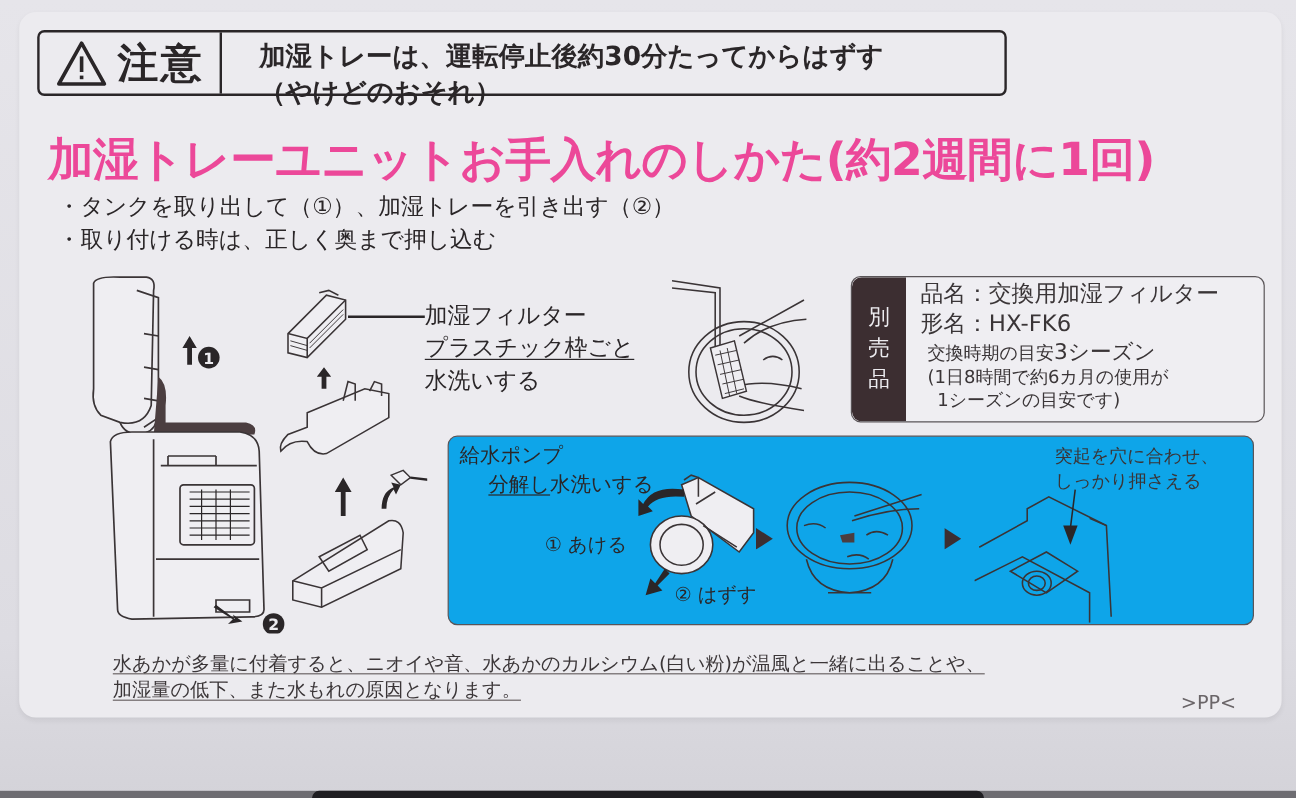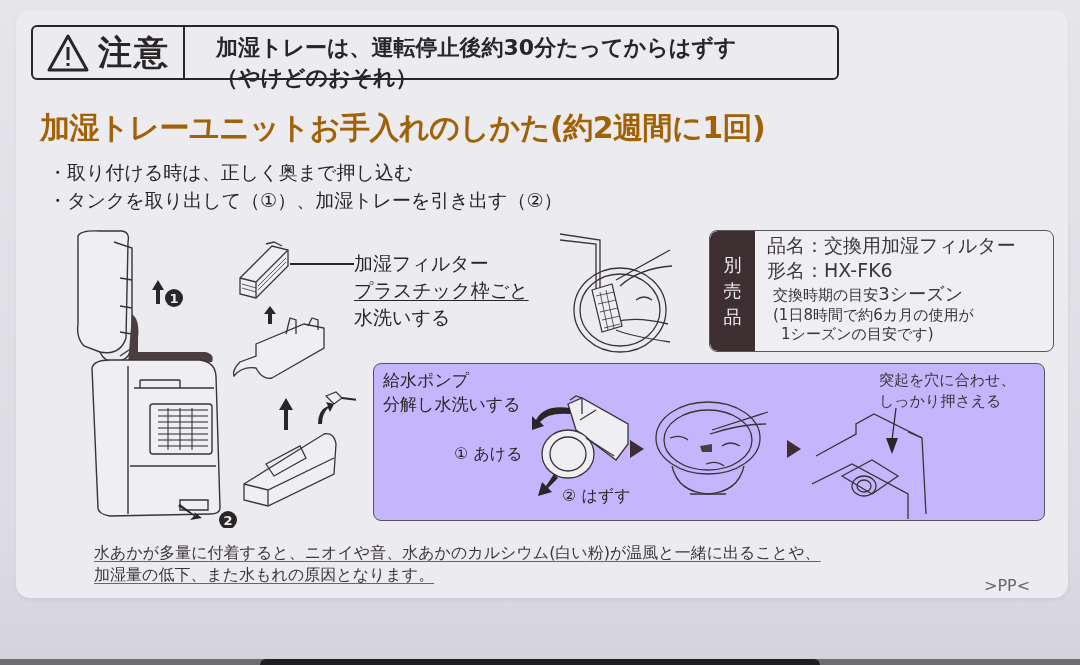--- a/index.html
+++ b/index.html
@@ -33,21 +33,21 @@
   .caution-left {
     width: 152px; border-right: 2px solid #2a2628;
     display: flex; align-items: center; justify-content: center; gap: 8px;
   }
   .caution-left svg { width: 44px; height: 40px; }
   .caution-word { font-size: 34px; font-weight: bold; letter-spacing: 2px; }
   .caution-text { padding: 6px 0 0 31px; font-size: 22px; line-height: 30px; font-weight: bold; }
 
   .heading {
     position: absolute; left: 40px; top: 108px;
-    font-size: 30px; font-weight: bold; letter-spacing: -0.5px; color: #a16207;
+    font-size: 38px; font-weight: bold; letter-spacing: -0.5px; color: #ec4899;
   }
   .bullets { position: absolute; left: 54px; top: 158px; font-size: 19px; line-height: 28px; }
   .bullets li { list-style: none; }
   .bullets li::before { content: "・"; margin-left: -6px; }
 
   
   .ill { position: absolute; }
 
   .filter-label { position: absolute; left: 354px; top: 250px; font-size: 19px; line-height: 27px; }
   .filter-label .u { text-decoration: underline; text-underline-offset: 3px; }
@@ -67,24 +67,24 @@
   .sold-body .l1 { font-size: 19px; line-height: 25px; }
   .sold-body .l2 { font-size: 19px; line-height: 25px; }
   .sold-body .l3 { font-size: 15px; line-height: 22px; padding-left: 6px; }
   .sold-body .l3 .big { font-size: 18px; margin-left: 0; }
   .sold-body .l4, .sold-body .l5 { font-size: 15px; line-height: 19px; padding-left: 6px; }
   .sold-body .l5 { padding-left: 14px; }
 
   
   .pump {
     position: absolute; left: 373px; top: 363px; width: 672px; height: 158px;
-    border: 1.5px solid #5a5558; border-radius: 8px; background: #c4b5fd;
+    border: 1.5px solid #5a5558; border-radius: 8px; background: #0ea5e9;
   }
   .pump-title { position: absolute; left: 9px; top: 4px; font-size: 17px; line-height: 24px; }
-  .pump-title .u { text-underline-offset: 3px; }
+  .pump-title .u { text-decoration: underline; text-underline-offset: 3px; margin-left: 24px; }
   .step-open { position: absolute; left: 80px; top: 80px; font-size: 16px; }
   .step-remove { position: absolute; left: 188px; top: 122px; font-size: 16px; }
   .note-right { position: absolute; left: 505px; top: 6px; font-size: 15px; line-height: 21px; color: #3a3537; }
 
   .footer-note {
     position: absolute; left: 94px; top: 542px; font-size: 16px; line-height: 22px; color: #3b3638;
   }
   .footer-note span { text-decoration: underline; text-decoration-color: #6b6567; text-underline-offset: 3px; }
   .code { position: absolute; left: 984px; top: 576px; font-size: 16px; color: #6a6568; }
 </style>
@@ -104,22 +104,22 @@
   </div>
   <div class="caution-text">
     <div>加湿トレーは、運転停止後約30分たってからはずす</div>
     <div>（やけどのおそれ）</div>
   </div>
 </div>
 
 <div class="heading">加湿トレーユニットお手入れのしかた(約2週間に1回)</div>
 
 <ul class="bullets">
+  <li>タンクを取り出して（①）、加湿トレーを引き出す（②）</li>
   <li>取り付ける時は、正しく奥まで押し込む</li>
-  <li>タンクを取り出して（①）、加湿トレーを引き出す（②）</li>
 </ul>
 
 <div class="ill" style="left:70px;top:228px;width:170px;height:300px;">
   <svg width="170" height="300" viewBox="0 0 170 300">
     <g fill="none" stroke="#3a3436" stroke-width="1.4">
 
       <path d="M8 8 Q10 2 30 3 L52 3 Q60 4 58 14 L56 110 Q50 128 30 124 L14 118 Q6 110 8 96 Z" fill="#efeef2"></path>
       <path d="M44 14 L62 20 L62 120 L50 128"></path>
       <path d="M50 50 L62 52 M50 78 L62 80 M50 104 L62 106"></path>
       <path d="M30 124 Q34 134 46 134 Q58 132 60 124"></path>

